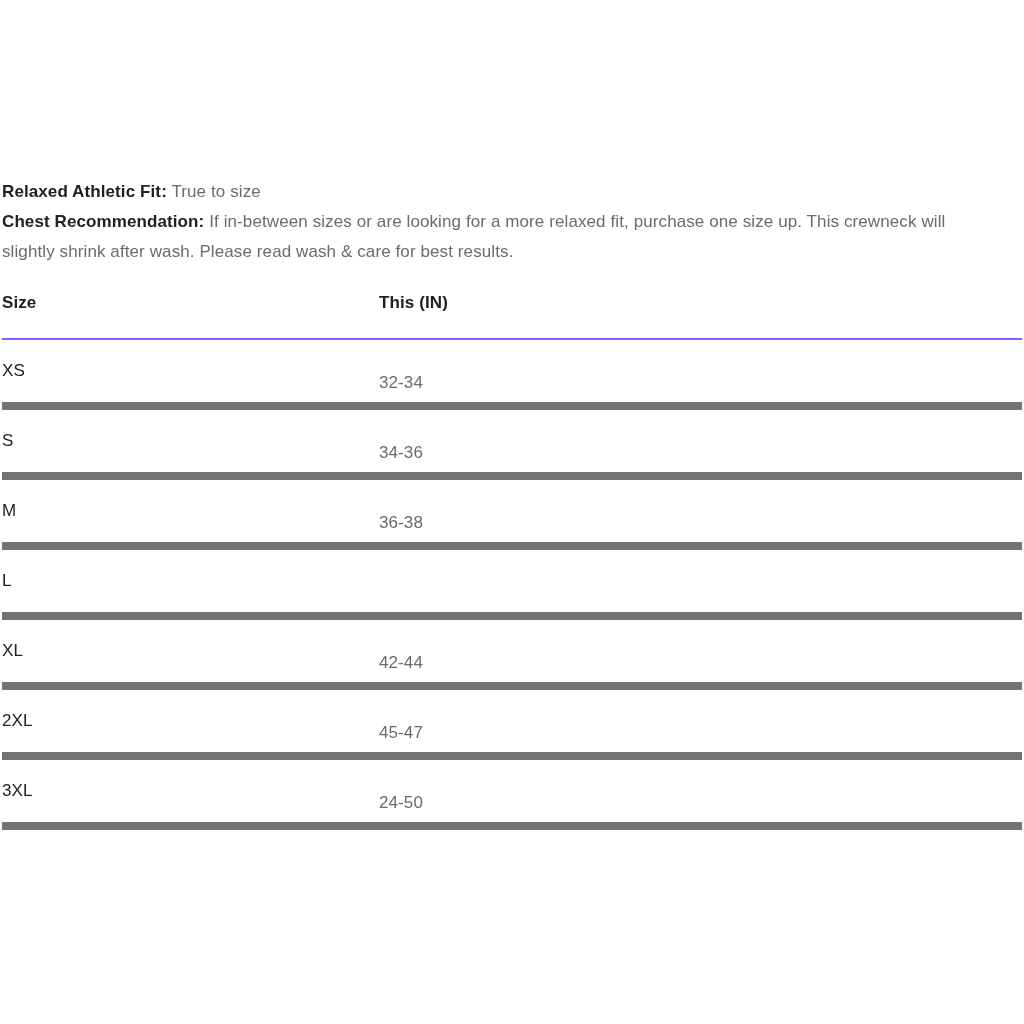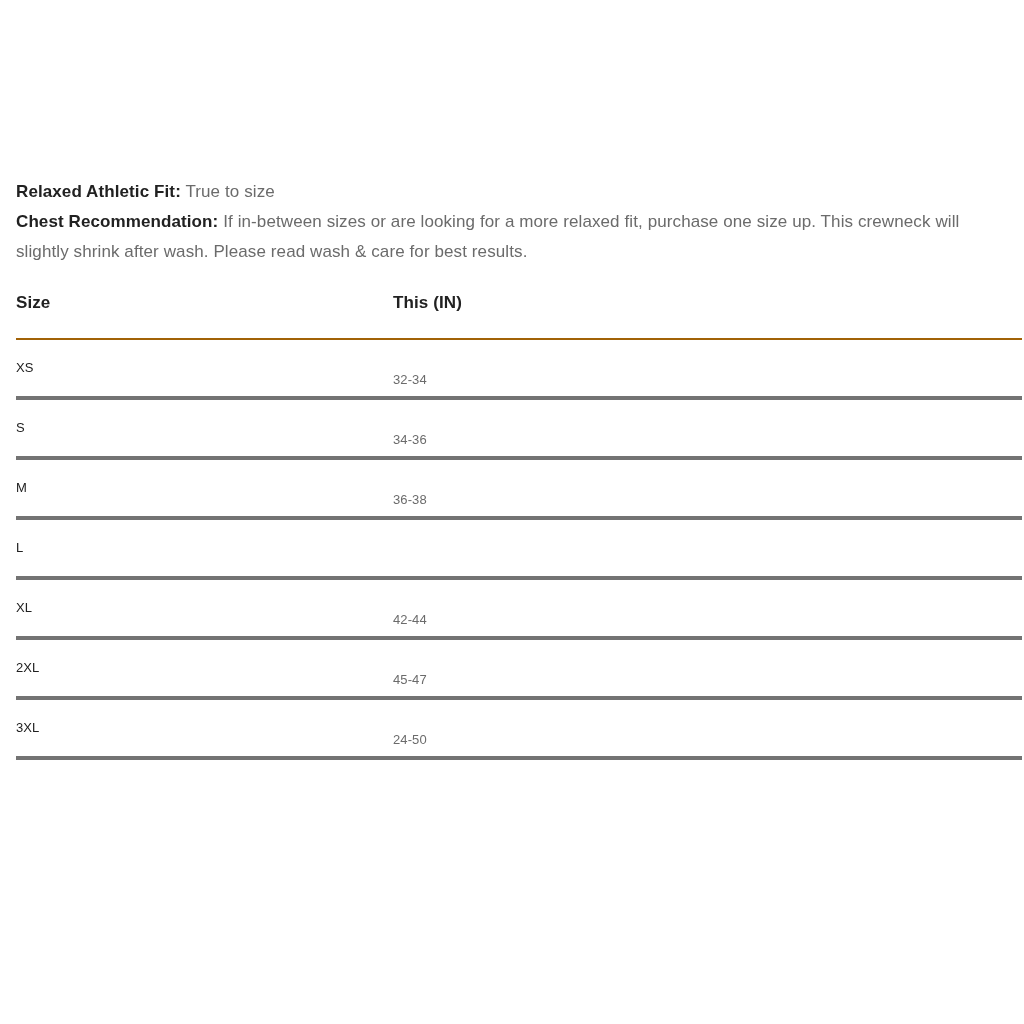--- a/index.html
+++ b/index.html
@@ -8,21 +8,21 @@
     padding: 0;
     background: #ffffff;
     font-family: "Liberation Sans", sans-serif;
   }
   body {
     width: 1024px;
     height: 1024px;
     overflow: hidden;
   }
   .content {
-    padding: 177px 2px 0 16px;
+    padding: 177px 2px 0 2px;
   }
   .notes {
     padding-right: 8px;
     max-width: 1005px;
   }
   .note-line {
     margin: 0;
     font-size: 17px;
     line-height: 30px;
     color: #6b6b6b;
@@ -32,34 +32,34 @@
     color: #212121;
     font-weight: 700;
   }
   .size-table {
     margin-top: 0;
   }
   .table-header {
     display: grid;
     grid-template-columns: 377px 1fr;
     padding: 26px 0 25px 0;
-    border-bottom: 2px solid #a16207;
+    border-bottom: 2px solid #8b5cf6;
     font-size: 17px;
     line-height: 20px;
     font-weight: 700;
     color: #212121;
     letter-spacing: 0.1px;
   }
   .table-row {
     display: grid;
     grid-template-columns: 377px 1fr;
     align-items: center;
-    height: 60px;
-    border-bottom: 4px solid #737373;
-    font-size: 13px;
+    height: 70px;
+    border-bottom: 8px solid #737373;
+    font-size: 17px;
     line-height: 20px;
     letter-spacing: 0.1px;
   }
   .cell-size {
     color: #212121;
   }
   .cell-chest {
     color: #6b6b6b;
     margin-top: 23px;
   }

